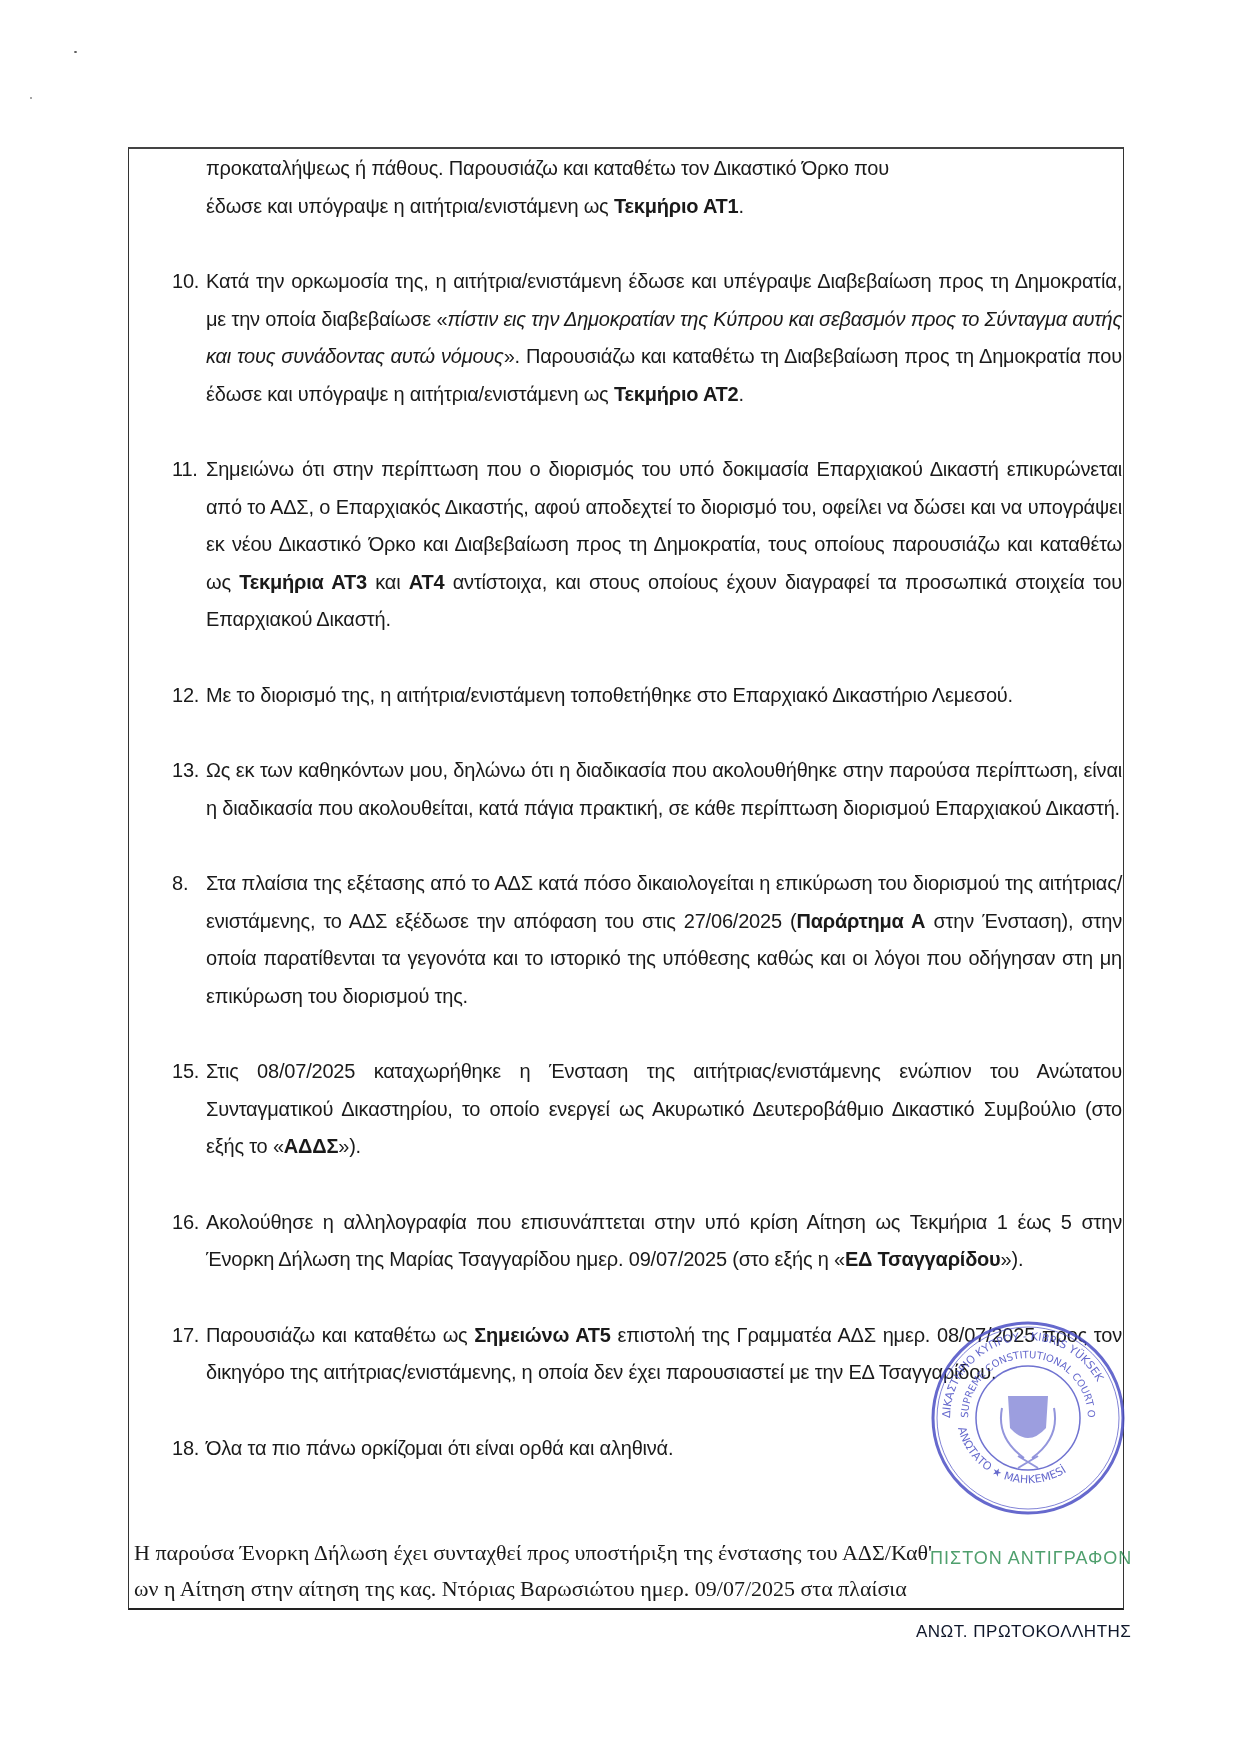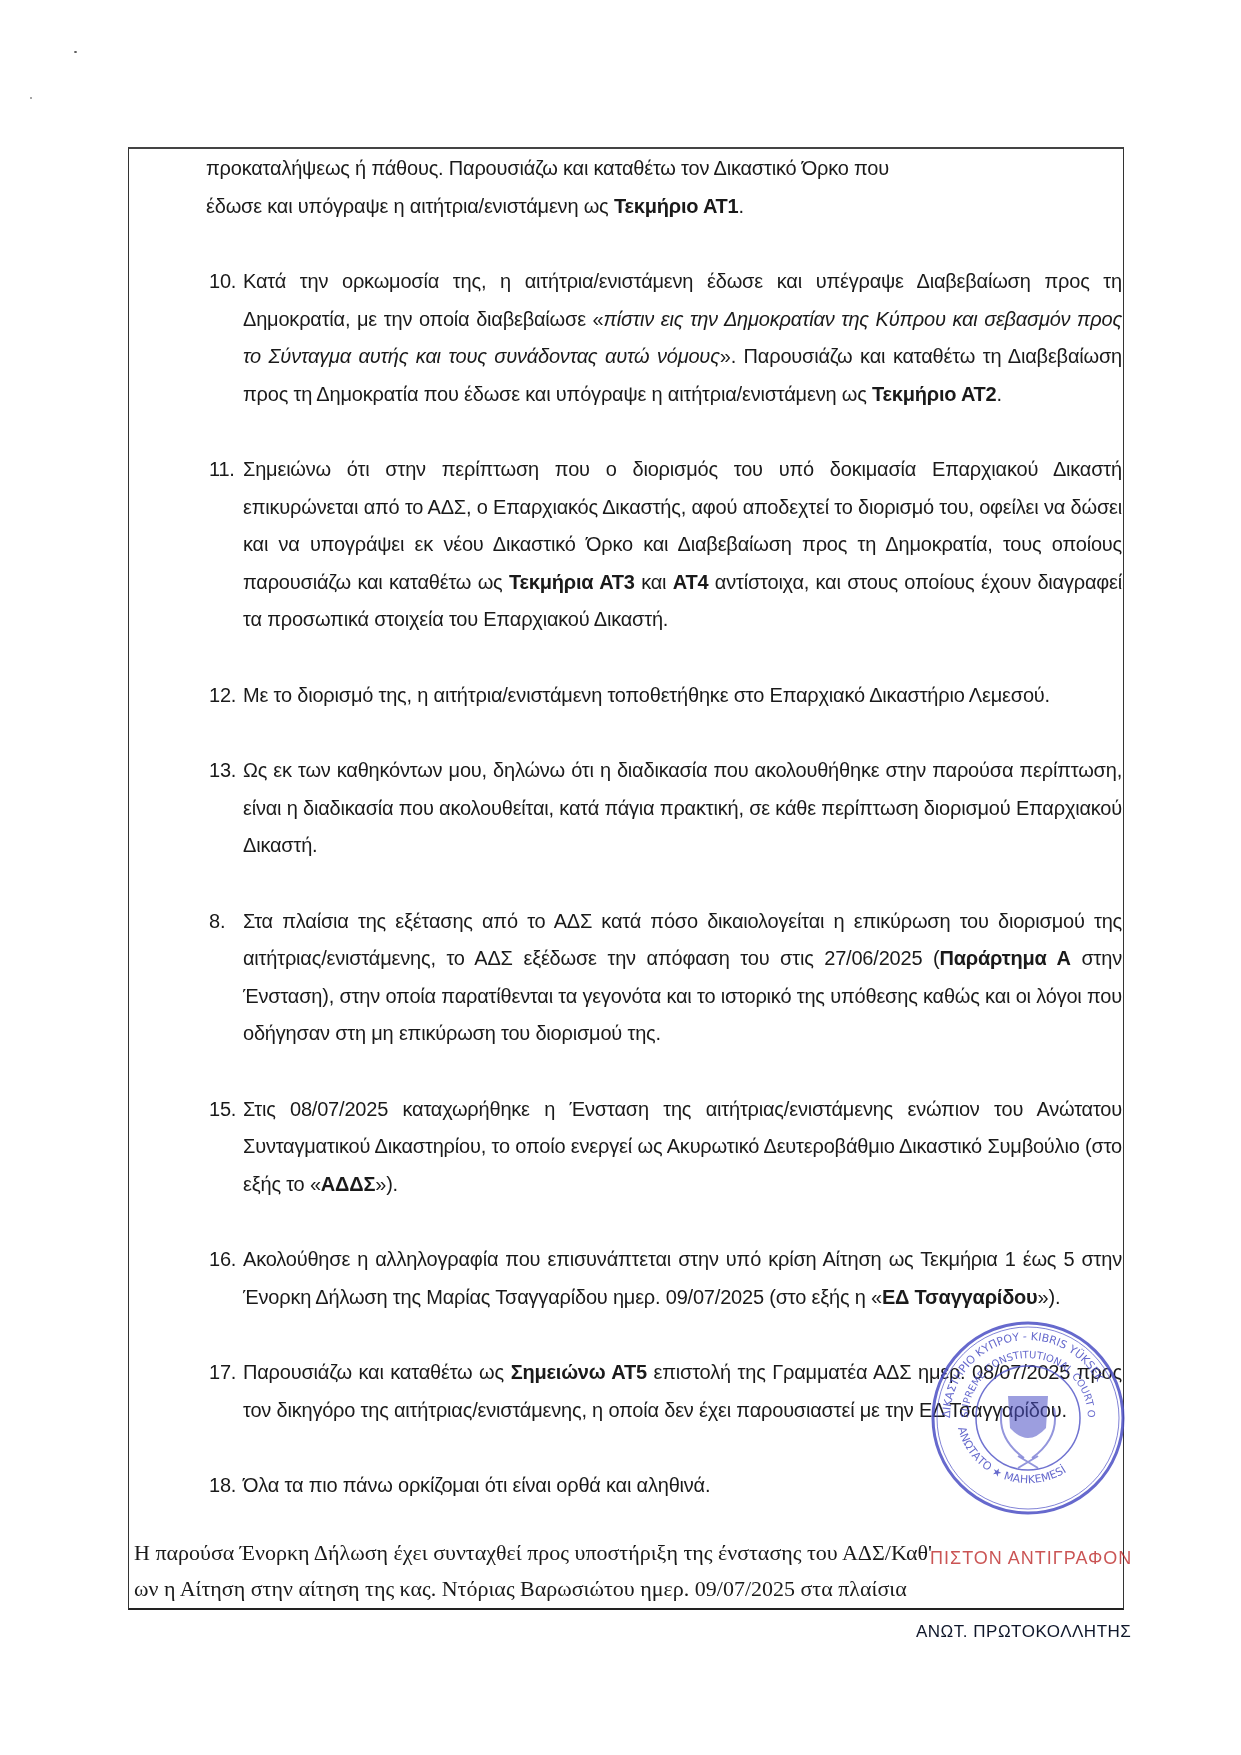--- a/index.html
+++ b/index.html
@@ -4,33 +4,33 @@
 <style>
   html, body { margin: 0; padding: 0; background: #ffffff; }
   body { width: 1241px; height: 1755px; position: relative; overflow: hidden;
          font-family: "Liberation Sans", "DejaVu Sans", sans-serif; color: #1a1a1a; }
   .speck { position: absolute; width: 3px; height: 3px; background: #555; border-radius: 50%; }
   .frame { position: absolute; left: 128px; top: 147px; width: 996px; height: 1463px;
            border-left: 1.5px solid #333; border-right: 1.5px solid #333;
            border-top: 2px solid #444; border-bottom: 2px solid #222; box-sizing: border-box; }
   .content { position: absolute; left: 172px; top: 150px; width: 950px; font-size: 20px;
              line-height: 37.5px; letter-spacing: -0.2px; }
-  .para { position: relative; padding-left: 34px; text-align: justify; margin-left: 37px; }
+  .para { position: relative; padding-left: 34px; text-align: justify; }
   .para .num { position: absolute; left: 0; top: 0; }
   .cont { padding-left: 34px; text-align: justify; }
   .gap { height: 38px; }
   b.ex { font-weight: bold; }
   .ul { }
   i { font-style: italic; }
   .footer { position: absolute; left: 134px; top: 1535px; width: 982px; font-size: 22px;
             line-height: 36px; text-align: justify; font-family: Liberation Serif, serif; }
   .stamp { position: absolute; left: 928px; top: 1318px; width: 200px; height: 200px; }
   .registrar { position: absolute; left: 916px; top: 1622px; font-size: 17px; color: #0f172a;
                letter-spacing: 0.5px; }
-  .sig { position: absolute; left: 930px; top: 1548px; font-size: 18px; color: #b91c1c;
+  .sig { position: absolute; left: 930px; top: 1548px; font-size: 18px; color: #15803d;
          opacity: 0.75; letter-spacing: 1px; }
 </style>
 </head>
 <body>
 
 <div class="speck" style="left:74px;top:51px;width:3px;height:2px;"></div>
 <div class="speck" style="left:30px;top:97px;width:2px;height:2px;background:#888;"></div>
 
 <div class="frame"></div>
 

